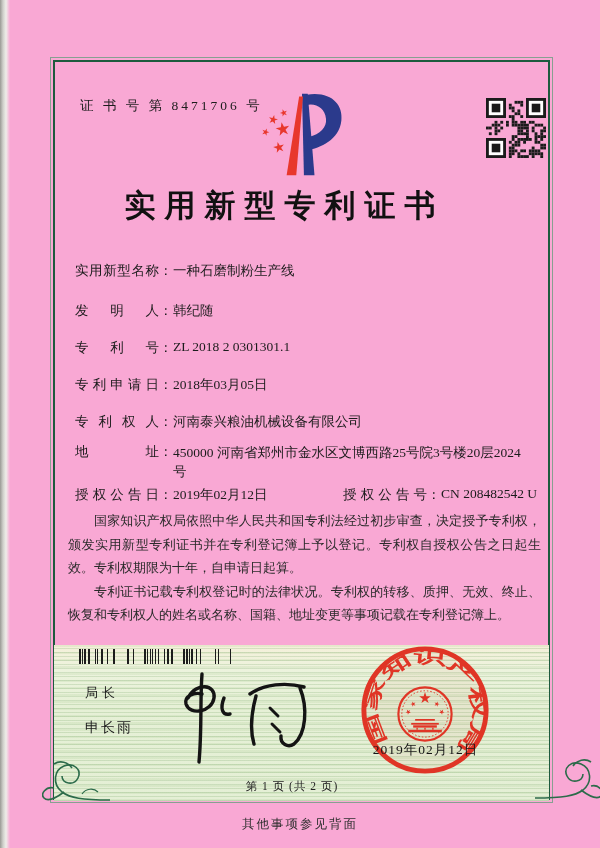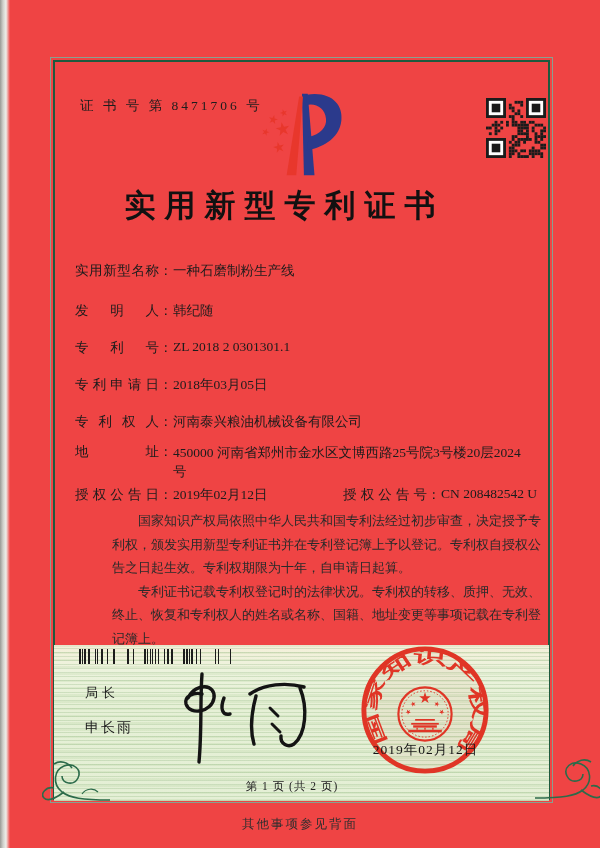--- a/index.html
+++ b/index.html
@@ -5,21 +5,21 @@
   * { margin:0; padding:0; box-sizing:border-box; }
   html,body { width:600px; height:848px; }
   body {
     font-family:"Liberation Serif", serif;
     background:#e8e8e4;
     position:relative;
     overflow:hidden;
   }
   .paper {
     position:absolute; inset:0;
-    background:#ef4444;
+    background:#f9a8d4;
   }
   .paper-edge {
     position:absolute; left:0; top:0; bottom:0; width:10px;
     background:linear-gradient(90deg,#9a9a95 0,#cfcfca 3px,#eeeee9 6px,rgba(252,251,246,0) 10px);
   }
   
   .frame {
     position:absolute; left:50px; top:57px; width:503px; height:746px;
     border:1px solid #87a091;
   }
@@ -55,21 +55,21 @@
   .fcolon { display:inline-block; width:14px; }
   .fvalue { display:inline-block; }
   .fvalue.wrap { width:358px; line-height:19px; word-break:break-all; }
   .pair2 { display:flex; margin-left:16px; }
   
   .body-text {
     position:absolute; left:68px; top:509px; width:473px;
     font-size:13px; line-height:23.5px; color:#2a2a2a;
     text-align:justify; text-justify:inter-character;
   }
-  .body-text p { text-indent:2em;margin-left:44px; }
+  .body-text p { text-indent:2em; }
   
   .barcode { position:absolute; left:76px; top:649px; width:158px; height:16px; }
   .signer-title { position:absolute; left:85px; top:684px; font-size:13px; color:#1b1b1b; letter-spacing:4px;}
   .signer-name  { position:absolute; left:85px; top:719px; font-size:14px; color:#1b1b1b; letter-spacing:2px;}
   .signature { position:absolute; left:158px; top:664px; width:170px; height:104px; }
   .seal { position:absolute; left:356px; top:641px; width:138px; height:138px; }
   .seal-date {
     position:absolute; left:353px; top:741px; width:145px;
     text-align:center; font-size:13.5px; color:#161616; letter-spacing:1px;
   }

